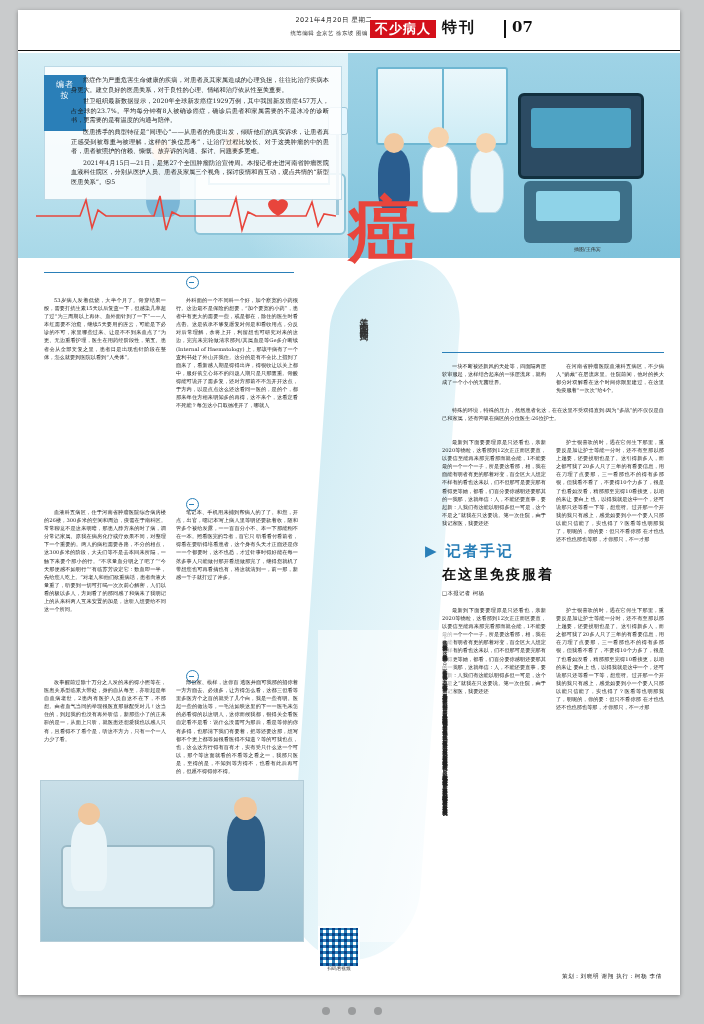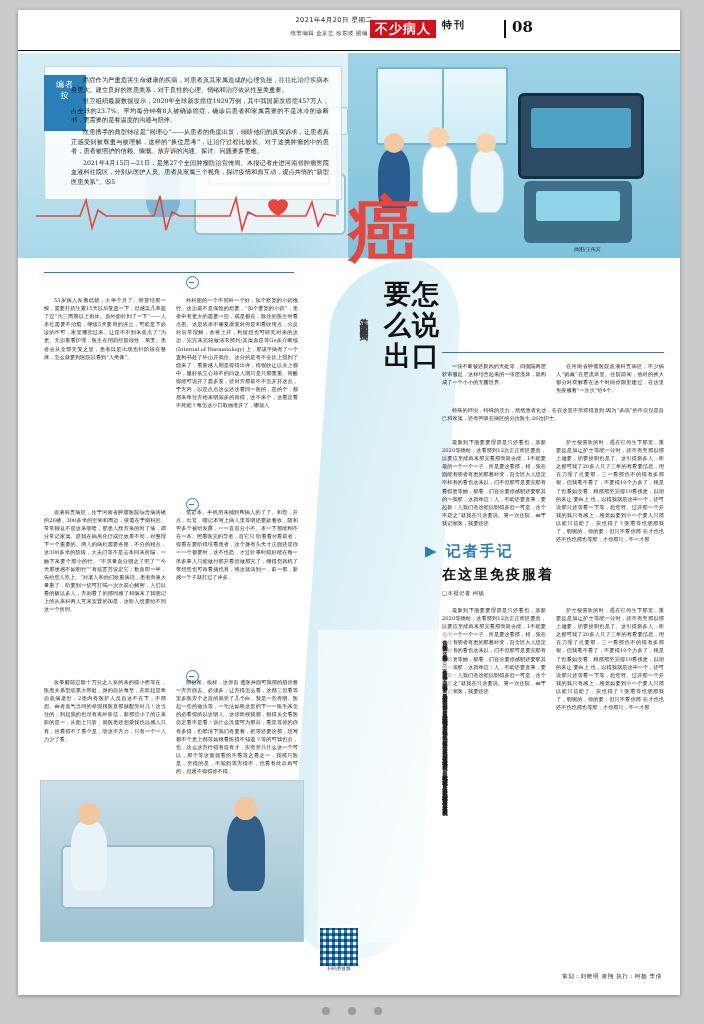--- a/index.html
+++ b/index.html
@@ -30,21 +30,21 @@
   }
   .md-logo{
     position:absolute;left:352px;top:10px;
     background:#d4101a;color:#fff;
     font-size:13px;font-weight:bold;letter-spacing:1px;
     padding:2px 5px 3px;line-height:1;
     font-family:"DejaVu Serif","Liberation Serif",serif;
   }
   .md-special{
     position:absolute;left:424px;top:8px;
-    font-size:10px;font-weight:bold;color:#111;letter-spacing:2px;
+    font-size:15px;font-weight:bold;color:#111;letter-spacing:2px;
     font-family:"DejaVu Serif","Liberation Serif",serif;
   }
   .md-bar{
     position:absolute;left:486px;top:10px;width:2px;height:18px;background:#111;
   }
   .md-page{
     position:absolute;left:494px;top:8px;
     font-size:15px;font-weight:bold;color:#111;
     font-family:"DejaVu Serif","Liberation Serif",serif;
   }
@@ -233,21 +233,21 @@
 <body>
 
 <div class="page">
 
   <div class="masthead">
     <div class="md-date">2021年4月20日  星期二</div>
     <div class="md-credits">统筹编辑 金京艺 徐东坡 图编 单鹏伟</div>
     <div class="md-logo">不少病人</div>
     <div class="md-special">特刊</div>
     <div class="md-bar"></div>
-    <div class="md-page">08</div>
+    <div class="md-page">07</div>
   </div>
   <div class="md-rule"></div>
 
   <div class="topart">
     <div class="art-sky"></div>
     <div class="art-wall"></div>
     <div class="art-window"></div>
     <div class="art-monitor"></div>
     <div class="art-dev"></div>
     <div class="art-bed"></div>
@@ -278,21 +278,20 @@
 
   <div class="ecg">
     <svg width="300" height="48" viewBox="0 0 300 48">
       <polyline points="0,30 36,30 44,30 50,14 56,42 62,24 70,30 110,30 118,30 124,10 130,44 136,26 144,30 186,30 194,30 200,12 206,44 212,26 220,30 262,30 270,30 276,16 282,40 288,28 300,30" fill="none" stroke="#e8453c" stroke-width="1.6"></polyline>
       <path d="M232 18 a6 6 0 0 1 10 -3 a6 6 0 0 1 10 3 c0 7 -10 12 -10 12 s-10 -5 -10 -12 z" fill="#e8453c"></path>
     </svg>
   </div>
 
   <div class="swoosh"></div>
   <div class="bigchar">癌</div>
-  <div class="bigtitle">要怎么说出口</div>
   <div class="vsub">关注第二十七个全国肿瘤防治宣传周</div>
 
   <div class="sec-rule" style="left:26px;top:262px;width:250px;"></div>
 
   <div class="sec-rule" style="left:424px;top:342px;width:222px;"></div>
 
   <div class="dot" style="left:168px;top:266px;"></div>
   <div class="dot" style="left:168px;top:488px;"></div>
   <div class="dot" style="left:168px;top:660px;"></div>
 

